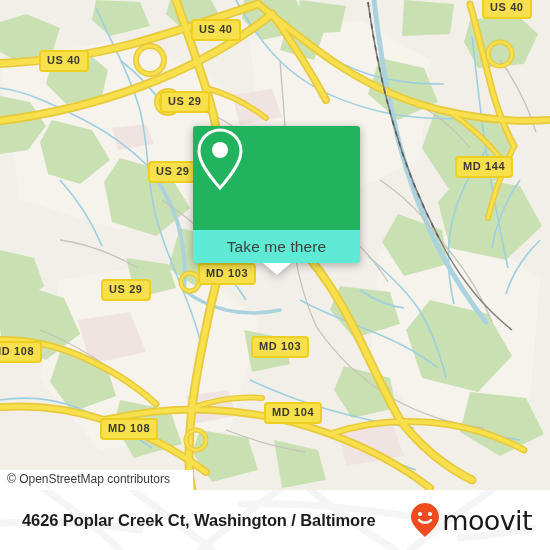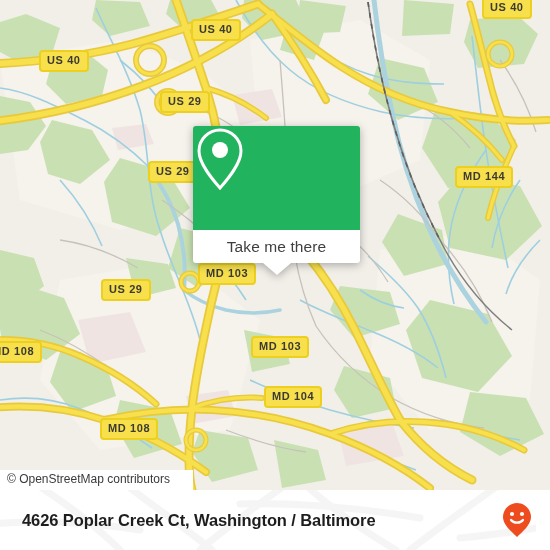--- a/index.html
+++ b/index.html
@@ -18,21 +18,21 @@
           border-radius:4px;color:#3c3a33;font-size:11px;font-weight:bold;
           letter-spacing:.6px;line-height:1;padding:3px 6px 4px 6px;
           white-space:nowrap;box-sizing:border-box;
           font-family:"Liberation Sans","DejaVu Sans",sans-serif;}
 
   
   #callout{position:absolute;left:193px;top:126px;width:167px;
            filter:drop-shadow(0 2px 4px rgba(0,0,0,.30));}
   #callout-top{background:#22b35e;height:104px;border-radius:3px 3px 0 0;
                display:flex;align-items:center;justify-content:center;}
-  #callout-bottom{background:#ffffff;height:33px;border-radius:0 0 3px 3px;
+  #callout-bottom{background:#5eead4;height:33px;border-radius:0 0 3px 3px;
                   display:flex;align-items:center;justify-content:center;}
   #callout-label{color:#3f3f3f;font-size:15.5px;letter-spacing:.1px;}
   #callout-tail{position:absolute;left:50%;transform:translateX(-50%);
                 top:137px;width:0;height:0;
                 border-left:14px solid transparent;
                 border-right:14px solid transparent;
                 border-top:12px solid #fff;}
 
   
   #attribution{position:absolute;left:0;top:470px;background:#fff;
@@ -221,25 +221,25 @@
         </g>
       </g>
     </svg>
 
     <div id="shield-layer">
         <div class="shield" style="left: 191px; top: 19px;">US 40</div>
         <div class="shield" style="left: 482px; top: -3px;">US 40</div>
         <div class="shield" style="left: 39px; top: 50px;">US 40</div>
         <div class="shield" style="left: 160px; top: 91px;">US 29</div>
         <div class="shield" style="left: 148px; top: 161px;">US 29</div>
-        <div class="shield" style="left: 455px; top: 166px;">MD 144</div>
+        <div class="shield" style="left: 455px; top: 156px;">MD 144</div>
         <div class="shield" style="left: 198px; top: 263px;">MD 103</div>
         <div class="shield" style="left: 251px; top: 336px;">MD 103</div>
         <div class="shield" style="left: 101px; top: 279px;">US 29</div>
-        <div class="shield" style="left: 264px; top: 386px;">MD 104</div>
+        <div class="shield" style="left: 264px; top: 402px;">MD 104</div>
         <div class="shield" style="left: 100px; top: 418px;">MD 108</div>
         <div class="shield" style="left: -16px; top: 341px;">MD 108</div>
       </div>
 
     <div id="callout">
       <div id="callout-top">
         <svg width="54" height="66" viewBox="0 0 54 66">
           <path d="M27,4 C15.4,4 6,13.4 6,25 C6,38 20,54 27,62 C34,54 48,38 48,25 C48,13.4 38.6,4 27,4 Z" fill="none" stroke="#ffffff" stroke-width="3"></path>
           <circle cx="27" cy="24" r="8" fill="#ffffff"></circle>
         </svg>
@@ -269,17 +269,18 @@
     </svg>
     <div id="footer-row">
       <div id="footer-address">4626 Poplar Creek Ct, Washington / Baltimore</div>
       <div id="brand">
         <svg width="30" height="36" viewBox="0 0 30 36">
           <path d="M15,1 C7.3,1 1,7.3 1,15 C1,23 10,30 15,35 C20,30 29,23 29,15 C29,7.3 22.7,1 15,1 Z" fill="#ee4c1e"></path>
           <circle cx="10" cy="12" r="2.1" fill="#ffffff"></circle>
           <circle cx="20" cy="12" r="2.1" fill="#ffffff"></circle>
           <path d="M9,18 C11.5,21.5 18.5,21.5 21,18" stroke="#ffffff" stroke-width="2.2" fill="none" stroke-linecap="round"></path>
         </svg>
+        <span id="brand-word">moovit</span>
       </div>
     </div>
   </div>
 
 </div>
 
 </body></html>

